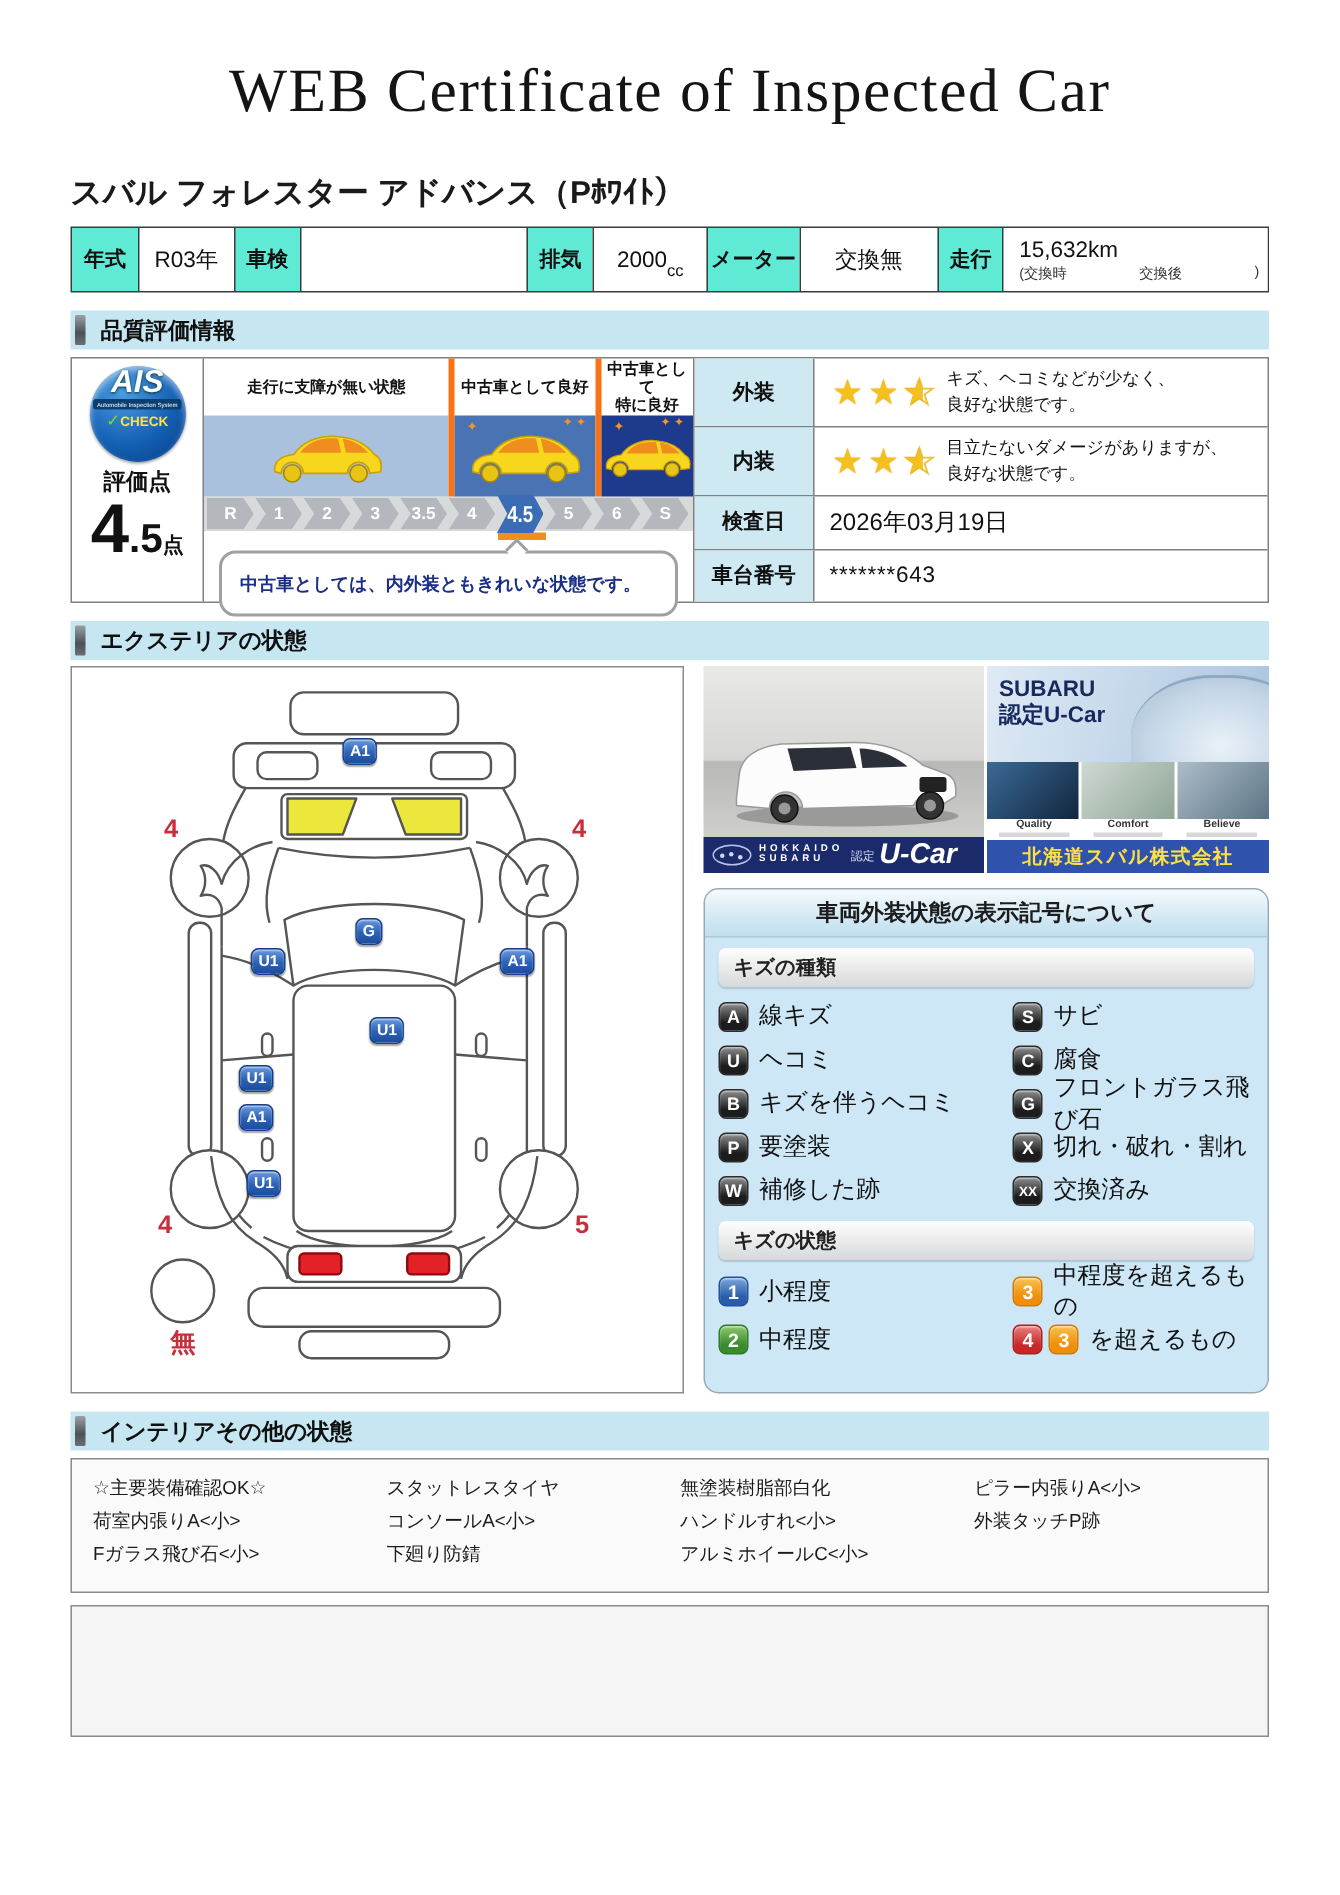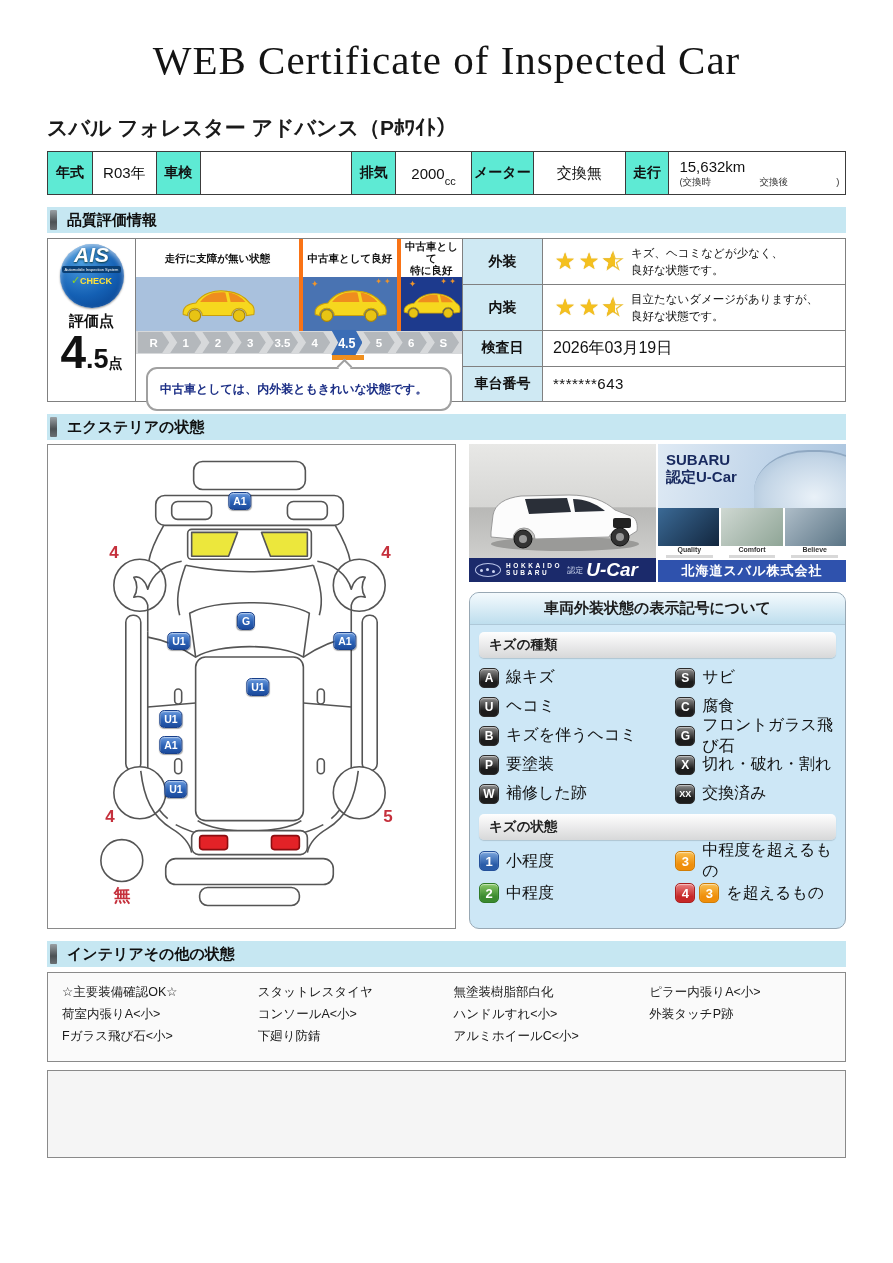--- a/index.html
+++ b/index.html
@@ -106,21 +106,21 @@
   .ad-banner::after { content:""; position:absolute; right:-28px; top:6px; width:120px; height:90px; background:radial-gradient(ellipse at center,#e9f1f8 0%,#c3d5e6 60%,#9fb9d2 100%); border-radius:45% 45% 10% 10%; border-top:2px solid #8fa8c2; }
   .ad-brand { font-size:15px; font-weight:bold; color:#18295e; line-height:1.15; position:relative; z-index:1; }
   .ad-photos { height:38px; display:flex; gap:2px; background:#fff; }
   .ad-ph { flex:1; }
   .ph1 { background:linear-gradient(135deg,#3b6a96,#12263e); }
   .ph2 { background:linear-gradient(135deg,#cfd8d2,#8fa596); }
   .ph3 { background:linear-gradient(135deg,#aebdc8,#5a7485); }
   .ad-captions { height:14px; display:flex; background:#fff; }
   .ad-cap { flex:1; text-align:center; font-size:7px; font-weight:bold; color:#333; line-height:1.1; }
   .ad-cap small { display:block; height:3px; margin:1px 8px 0 8px; background:#d8d8d8; }
-  .ad-bar-blue { height:22px; background:#2f52ad; color:#ffffff; font-size:13px; font-weight:bold; display:flex; align-items:center; justify-content:center; letter-spacing:1px; }
+  .ad-bar-blue { height:22px; background:#2f52ad; color:#fde047; font-size:13px; font-weight:bold; display:flex; align-items:center; justify-content:center; letter-spacing:1px; }
 
   
   .legend { margin-top:10px; flex:1; border:1px solid #98a8b4; border-radius:10px; background:#cde7f6; overflow:hidden; display:flex; flex-direction:column; }
   .legend-title { height:32px; background:linear-gradient(to bottom,#f4fafd,#bedeee); border-bottom:1px solid #aec8d8; display:flex; align-items:center; justify-content:center; font-size:15px; font-weight:bold; color:#1c1c1c; }
   .legend-body { padding:7px 9px; }
   .legend-sub { height:26px; border-radius:5px; background:linear-gradient(to bottom,#fefefe,#d7d8d9); display:flex; align-items:center; padding-left:10px; font-size:13.5px; font-weight:bold; color:#222; margin-bottom:5px; box-shadow:0 1px 1px rgba(0,0,0,.15); }
   .lgrid { display:grid; grid-template-columns:55% 45%; }
   .kinds-grid { grid-auto-rows:29px; margin-bottom:6px; }
   .states-grid { grid-auto-rows:32px; }
   .litem { display:flex; align-items:center; }

